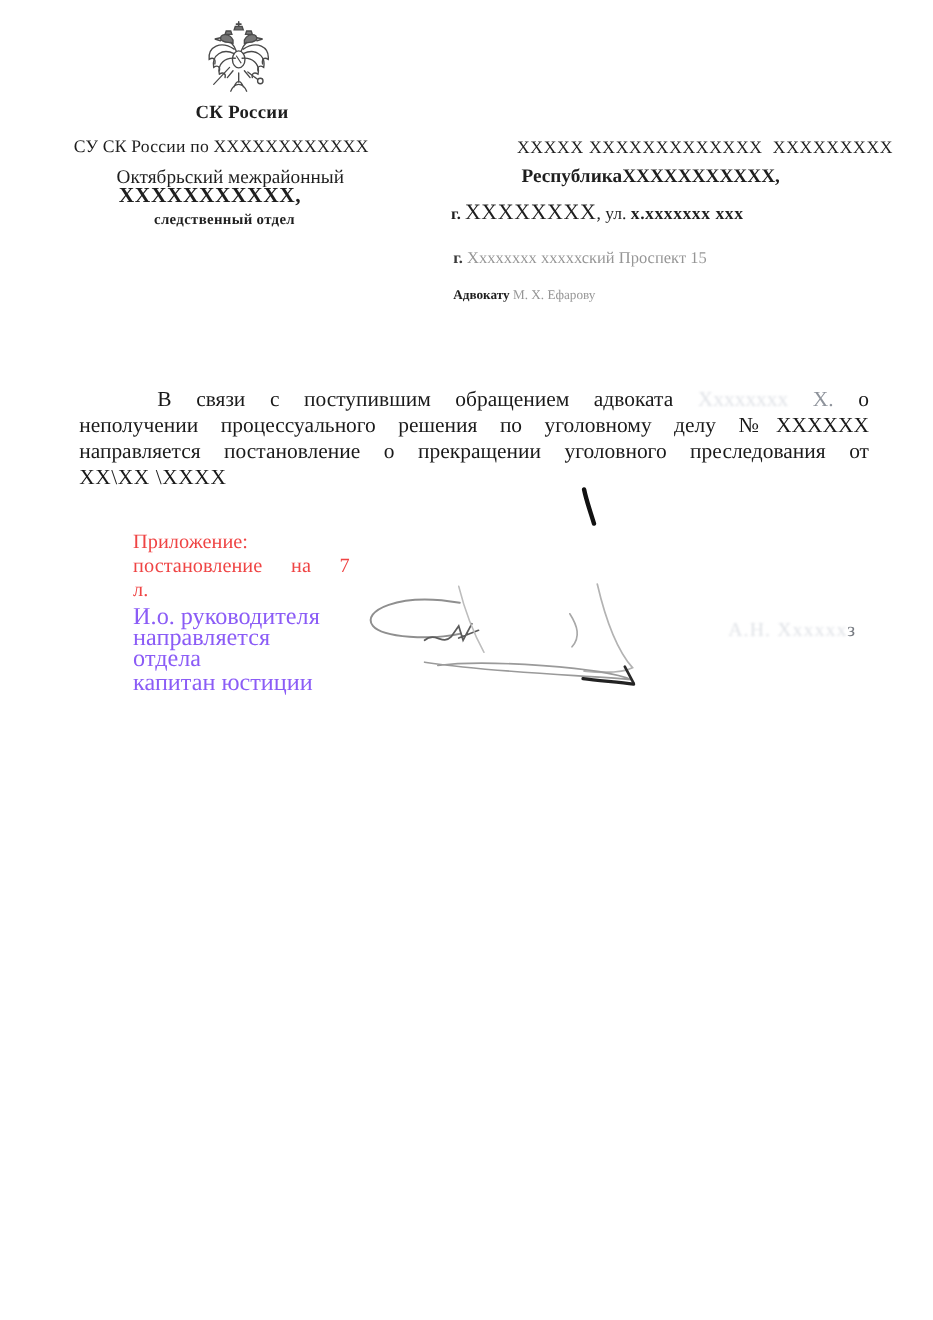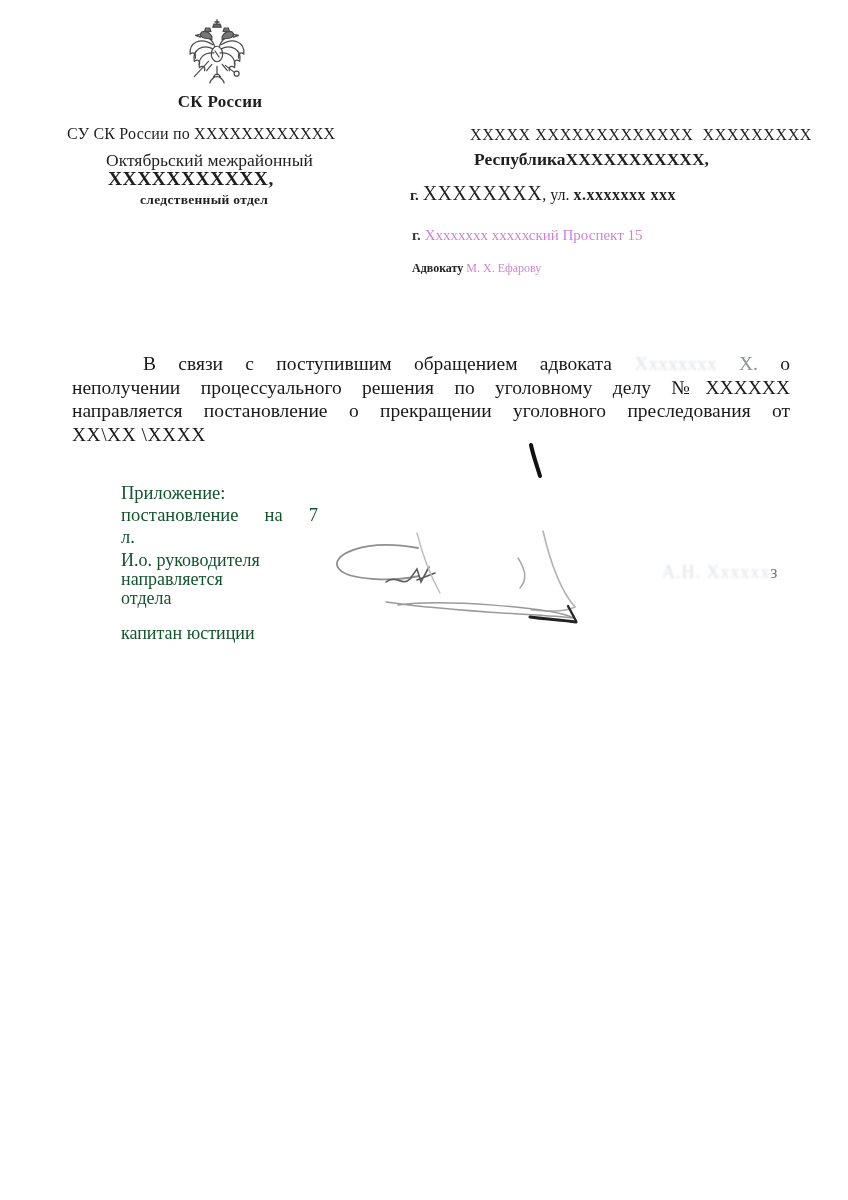--- a/index.html
+++ b/index.html
@@ -26,37 +26,37 @@
   .r1{left:470px;top:126px;font-size:16px;letter-spacing:.6px;}
   .r2{left:474px;top:149px;font-size:17.5px;font-weight:bold;}
   .r3{left:410px;top:182px;font-size:16px;}
   .r3 .city{font-size:20px;letter-spacing:.5px;}
   .r3 .prefix{font-size:15px;font-weight:bold;}
   .r3 .street{font-weight:bold;letter-spacing:.5px;}
   .r4{left:412px;top:227px;font-size:15px;}
   .r5{left:412px;top:261px;font-size:12px;}
   .r5 .label{font-weight:bold;}
 
-  .faded{color:#a21caf;opacity:.55;filter:blur(.7px);}
+  .faded{color:#404040;opacity:.55;filter:blur(.7px);}
   .faded-light{color:#b9bfc9;opacity:.45;filter:blur(.9px);}
   .half-faded{color:#8e939b;}
 
   
   .body-par{left:72px;top:352px;width:718px;font-size:19.5px;line-height:23.6px;color:#191919;}
   .bline{text-align:justify;text-align-last:justify;}
   .bline.first{padding-left:71px;}
   .bline.last{text-align:left;text-align-last:left;letter-spacing:.5px;}
 
   
-  .attach{left:121px;top:482px;width:197px;font-size:18.5px;line-height:22px;color:#14532d;}
+  .attach{left:121px;top:482px;width:197px;font-size:18.5px;line-height:22px;color:#ef4444;}
   .attach .just{text-align:justify;text-align-last:justify;}
 
   
-  .signer{left:121px;top:551px;font-size:18px;line-height:18.8px;color:#14532d;}
-  .signer .rank{margin-top:17px;}
+  .signer{left:121px;top:551px;font-size:22px;line-height:18.8px;color:#8b5cf6;}
+  .signer .rank{margin-top:4px;}
 
   .sig{left:322px;top:430px;width:292px;height:202px;}
   .signatory{left:662px;top:562px;font-size:18px;letter-spacing:1px;white-space:nowrap;}
   .signatory .tail{color:#565b63;opacity:.8;filter:blur(.4px);}
 </style>
 </head>
 <body>
 
 <svg class="abs emblem" viewBox="0 0 60 68" fill="none" stroke="#4a4a4a" stroke-width="1.2" stroke-linecap="round">
 

